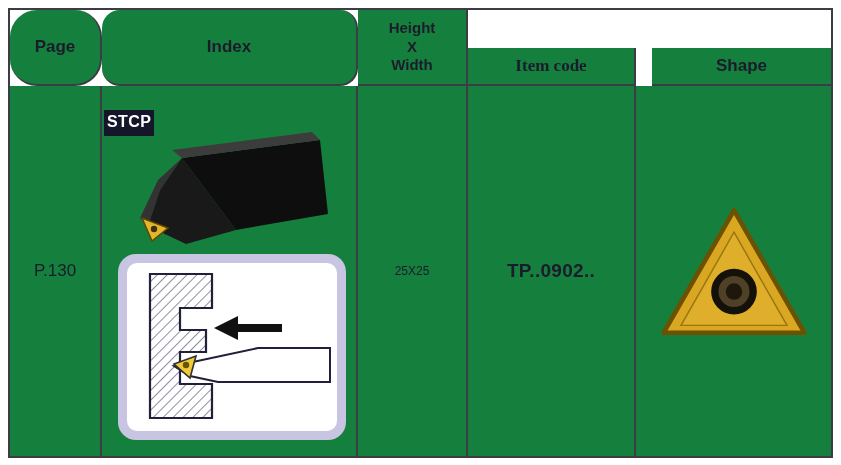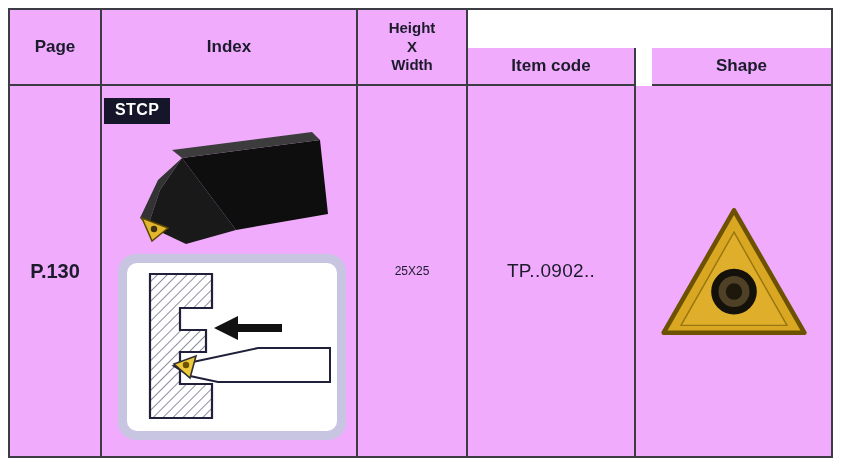--- a/index.html
+++ b/index.html
@@ -19,39 +19,39 @@
     grid-template-rows: 38px 38px 1fr;
     border: 2px solid #3c3c45;
     box-sizing: border-box;
     background: #ffffff;
   }
   .cell {
     border-right: 2px solid #3c3c45;
     border-bottom: 2px solid #3c3c45;
     display: flex; align-items: center; justify-content: center;
     box-sizing: border-box;
-    background: #f0abfc;
+    background: #15803d;
   }
   .hdr { font-size: 17px; font-weight: 600; text-align: center; }
-  .c-page   { grid-area: 1 / 1 / 3 / 2; }
-  .c-index  { grid-area: 1 / 2 / 3 / 3; }
+  .c-page   { grid-area: 1 / 1 / 3 / 2; border-radius: 27px; }
+  .c-index  { grid-area: 1 / 2 / 3 / 3; border-radius: 18px; }
   .c-hw     { grid-area: 1 / 3 / 3 / 4; font-size: 15px; line-height: 1.25; white-space: pre-line; }
   .c-insert { grid-area: 1 / 4 / 2 / 6; border-right: none; }
-  .c-item   { grid-area: 2 / 4 / 3 / 5; }
+  .c-item   { grid-area: 2 / 4 / 3 / 5; font-family: Liberation Serif, serif; }
   .c-shape  { grid-area: 2 / 5 / 3 / 6; border-right: none; margin-left: 16px; }
-  .b-page  { grid-area: 3 / 1 / 4 / 2; border-bottom: none; font-size: 20px; font-weight: 700; }
+  .b-page  { grid-area: 3 / 1 / 4 / 2; border-bottom: none; font-size: 17px; font-weight: 400; }
   .b-index { grid-area: 3 / 2 / 4 / 3; border-bottom: none; position: relative; display: block; }
   .b-hw    { grid-area: 3 / 3 / 4 / 4; border-bottom: none; font-size: 12px; }
-  .b-item  { grid-area: 3 / 4 / 4 / 5; border-bottom: none; font-size: 19px; font-weight: 400; letter-spacing: .3px; }
+  .b-item  { grid-area: 3 / 4 / 4 / 5; border-bottom: none; font-size: 19px; font-weight: 700; letter-spacing: .3px; }
   .b-shape { grid-area: 3 / 5 / 4 / 6; border-right: none; border-bottom: none; }
   .badge {
-    position: absolute; left: 2px; top: 12px;
+    position: absolute; left: 2px; top: 24px;
     background: #16162a; color: #ffffff;
     font-size: 16px; font-weight: 700;
-    padding: 3px 11px 5px; letter-spacing: .4px;
+    padding: 3px 3px 5px; letter-spacing: .4px;
   }
   .holder  { position: absolute; left: 22px; top: 42px; width: 210px; height: 122px; }
   .diagram { position: absolute; left: 16px; top: 168px; width: 228px; height: 186px; }
   svg { display: block; }
 </style>
 </head>
 <body>
 
 <div class="tbl">
 

